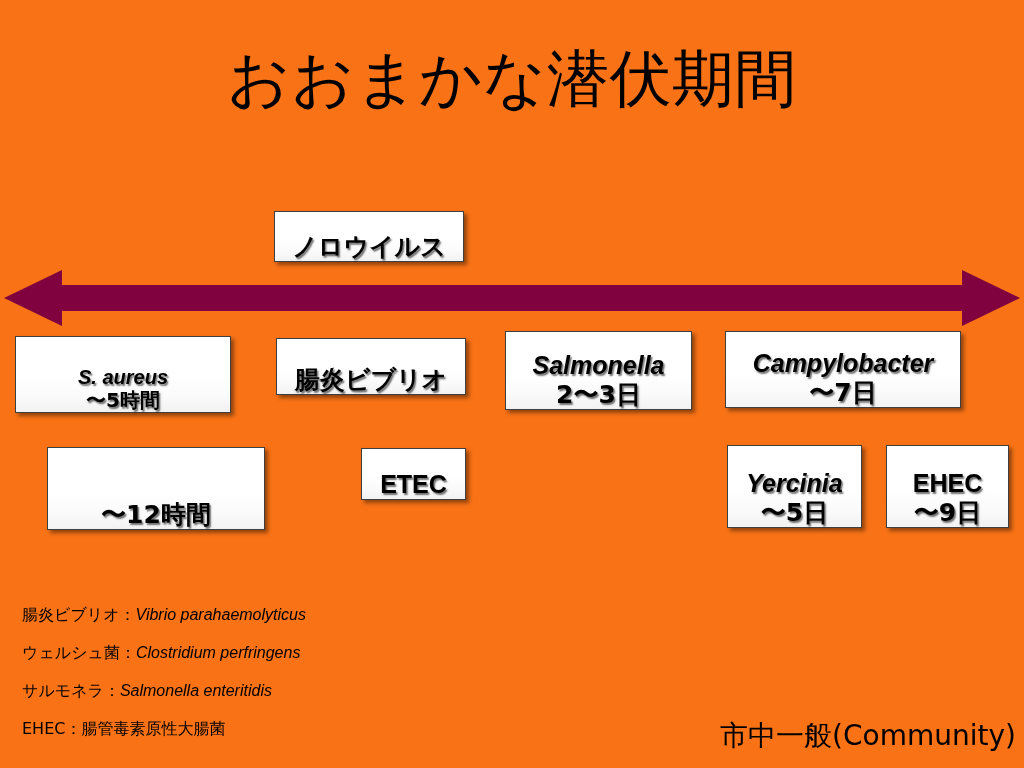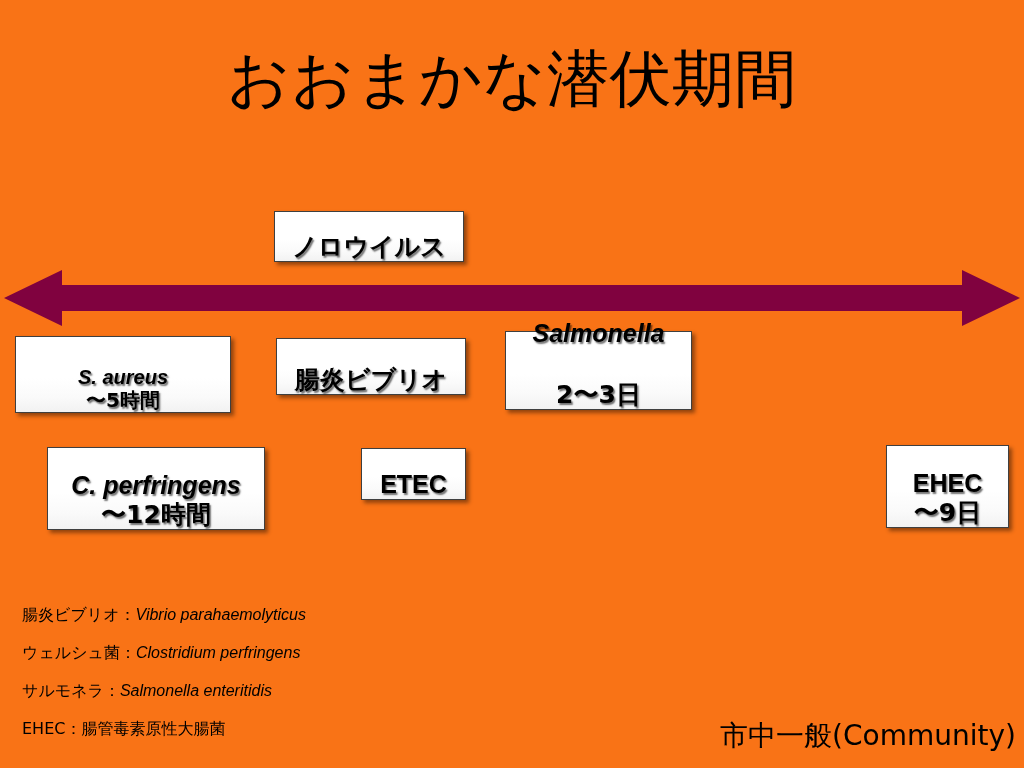--- a/index.html
+++ b/index.html
@@ -85,21 +85,21 @@
   
   #box-norovirus  { left: 274px; top: 211px; width: 190px; height: 51px; }
   #box-norovirus .line { font-size: 25px; }
 
   #box-saureus    { left: 15px;  top: 336px; width: 216px; height: 77px; }
   #box-saureus .line { font-size: 20px; }
 
   #box-vibrio     { left: 276px; top: 338px; width: 190px; height: 57px; }
   #box-vibrio .line { font-size: 25px; }
 
-  #box-salmonella { left: 505px; top: 331px; width: 187px; height: 79px; gap: 32px; }
+  #box-salmonella { left: 505px; top: 331px; width: 187px; height: 79px; }
   #box-salmonella .line { font-size: 25px; }
 
   #box-campylobacter { left: 725px; top: 331px; width: 236px; height: 77px; }
   #box-campylobacter .line { font-size: 25px; }
 
   #box-perfringens { left: 47px; top: 447px; width: 218px; height: 83px; }
   #box-perfringens .line { font-size: 25px; }
 
   #box-etec       { left: 361px; top: 448px; width: 105px; height: 52px; }
   #box-etec .line { font-size: 25px; }
@@ -165,30 +165,37 @@
 
   <div class="pathogen-box" id="box-vibrio">
     <span class="line jp">腸炎ビブリオ</span>
   </div>
 
   <div class="pathogen-box" id="box-salmonella">
     <span class="line sci">Salmonella</span>
     <span class="line jp">2〜3日</span>
   </div>
 
+  <div class="pathogen-box" id="box-campylobacter">
+    <span class="line sci">Campylobacter</span>
+    <span class="line jp">〜7日</span>
+  </div>
 
   <div class="pathogen-box" id="box-perfringens">
-    <span class="line sci">C. perfringens</span>
     <span class="line jp">〜12時間</span>
   </div>
 
   <div class="pathogen-box" id="box-etec">
     <span class="line plain">ETEC</span>
   </div>
 
+  <div class="pathogen-box" id="box-yercinia">
+    <span class="line sci">Yercinia</span>
+    <span class="line jp">〜5日</span>
+  </div>
 
   <div class="pathogen-box" id="box-ehec">
     <span class="line plain">EHEC</span>
     <span class="line jp">〜9日</span>
   </div>
 
   <div id="legend">
     <div class="legend-line">
       <span>腸炎ビブリオ：</span><span class="sci-name">Vibrio parahaemolyticus</span>
     </div>

